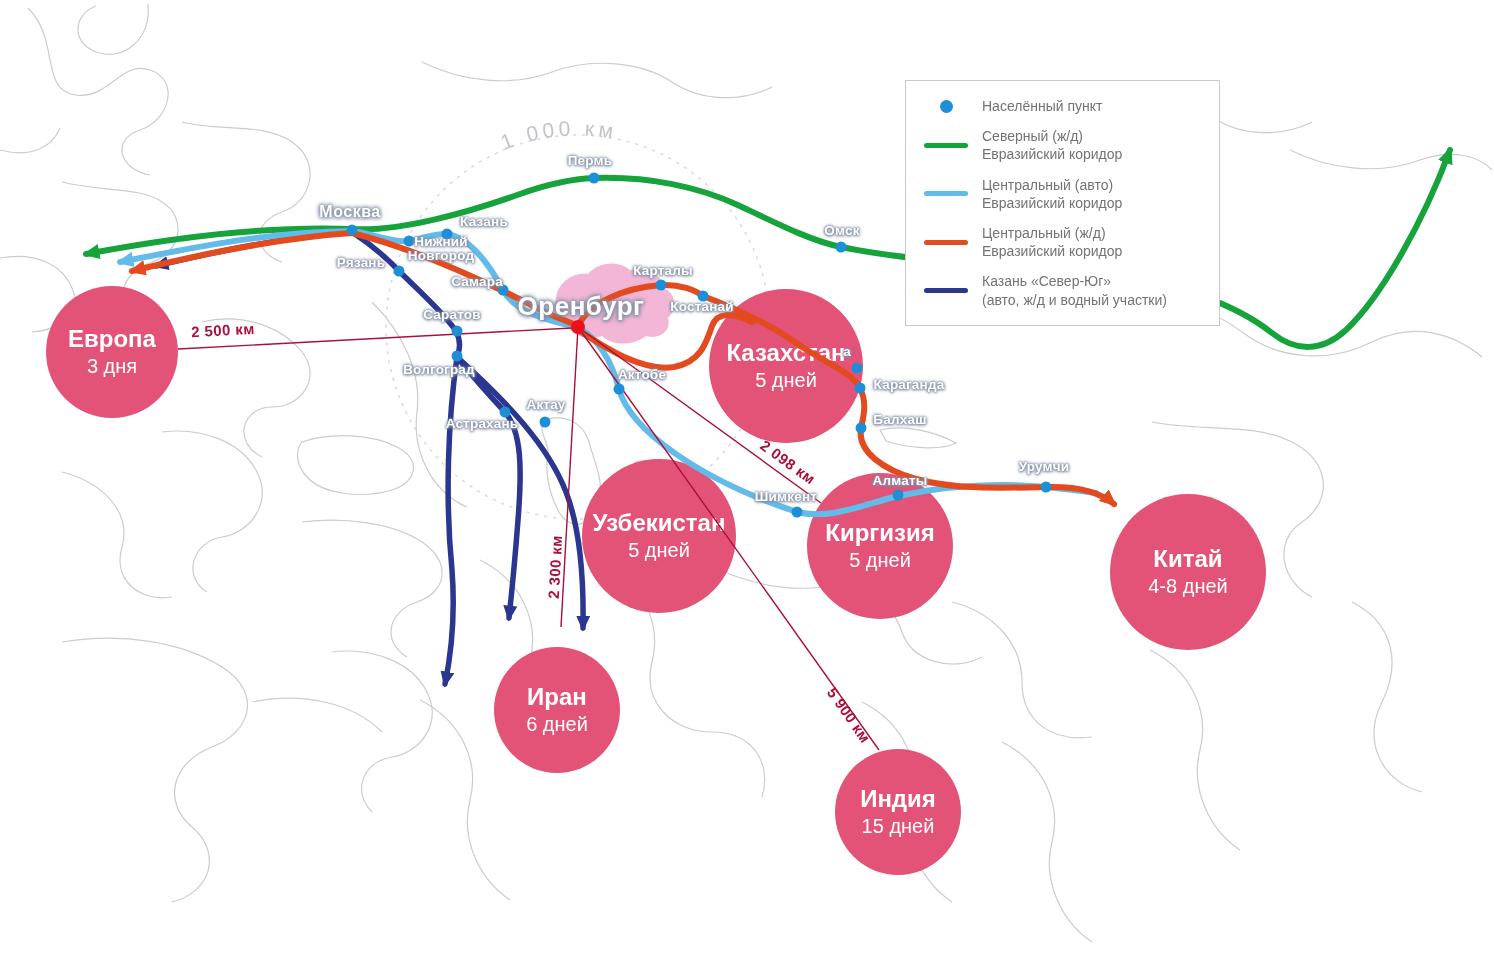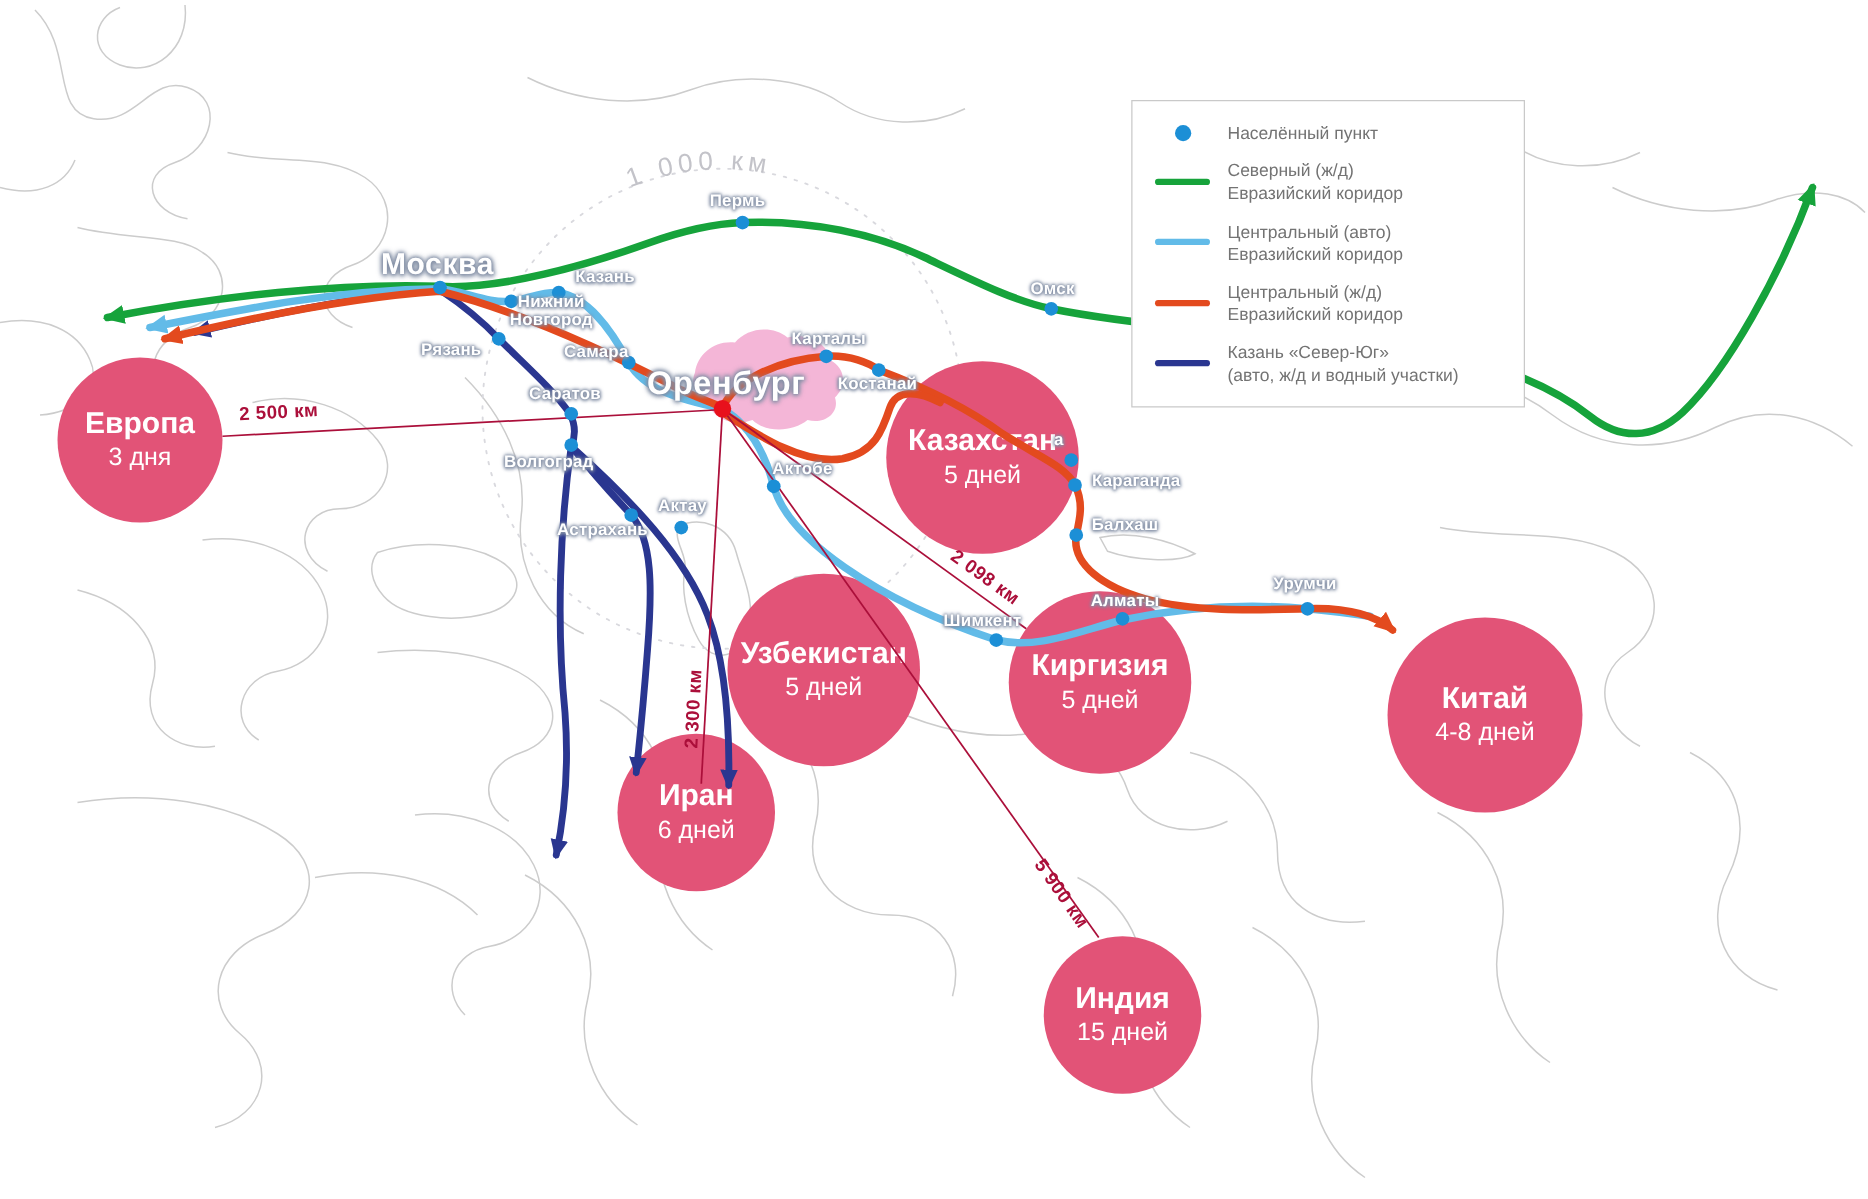--- a/index.html
+++ b/index.html
@@ -13,21 +13,21 @@
   .route{fill:none;stroke-linecap:round;stroke-linejoin:round}
   .w6{stroke-width:6}
   .w55{stroke-width:5.5}
 
   
   .city-dot{position:absolute;width:11px;height:11px;border-radius:50%;transform:translate(-50%,-50%)}
   .origin-dot{width:14px;height:14px}
   .city-label{position:absolute;transform:translate(-50%,-50%);color:#fff;font-weight:bold;
     font-size:13.5px;line-height:1.05;text-align:center;white-space:pre-line;letter-spacing:.2px;
     text-shadow:0 0 2px #8490a6,0 0 3px #8490a6,0 0 4px #8490a6,0 1px 3px #8490a6}
-  .city-label.big{font-size:24px;letter-spacing:.5px;
+  .city-label.big{font-size:16px;letter-spacing:.5px;
     text-shadow:0 0 3px #8490a6,0 0 4px #8490a6,0 0 6px #8490a6,0 1px 4px #8490a6}
   .city-label.origin-label{font-size:26px}
 
   
   .dest{position:absolute;border-radius:50%;transform:translate(-50%,-50%);
     display:flex;flex-direction:column;align-items:center;justify-content:center;
     color:#fff;text-align:center}
   .dest .t{font-weight:bold;font-size:24px;line-height:1.15}
   .dest .d{font-size:20px;line-height:1.3}
 
@@ -105,21 +105,21 @@
         <div class="d">5 дней</div>
       </div>
       <div class="dest" style="left: 659px; top: 536px; width: 154px; height: 154px; background: rgb(226, 83, 119);">
         <div class="t">Узбекистан</div>
         <div class="d">5 дней</div>
       </div>
       <div class="dest" style="left: 880px; top: 546px; width: 146px; height: 146px; background: rgb(226, 83, 119);">
         <div class="t">Киргизия</div>
         <div class="d">5 дней</div>
       </div>
-      <div class="dest" style="left: 557px; top: 650px; width: 126px; height: 126px; background: rgb(226, 83, 119);">
+      <div class="dest" style="left: 557px; top: 710px; width: 126px; height: 126px; background: rgb(226, 83, 119);">
         <div class="t">Иран</div>
         <div class="d">6 дней</div>
       </div>
       <div class="dest" style="left: 1188px; top: 572px; width: 156px; height: 156px; background: rgb(226, 83, 119);">
         <div class="t">Китай</div>
         <div class="d">4-8 дней</div>
       </div>
       <div class="dest" style="left: 898px; top: 812px; width: 126px; height: 126px; background: rgb(226, 83, 119);">
         <div class="t">Индия</div>
         <div class="d">15 дней</div>
@@ -181,21 +181,21 @@
       <div class="city-dot" style="left: 352px; top: 230px; background: rgb(28, 143, 214);"></div>
       <div class="city-label big" style="left: 350px; top: 212px;">Москва</div>
       <div class="city-dot" style="left: 594px; top: 178px; background: rgb(28, 143, 214);"></div>
       <div class="city-label" style="left: 590px; top: 161px;">Пермь</div>
       <div class="city-dot" style="left: 447px; top: 234px; background: rgb(28, 143, 214);"></div>
       <div class="city-label" style="left: 484px; top: 222px;">Казань</div>
       <div class="city-dot" style="left: 409px; top: 241px; background: rgb(28, 143, 214);"></div>
       <div class="city-label" style="left: 441px; top: 249px;">Нижний
 Новгород</div>
       <div class="city-dot" style="left: 399px; top: 271px; background: rgb(28, 143, 214);"></div>
-      <div class="city-label" style="left: 361px; top: 280px;">Рязань</div>
+      <div class="city-label" style="left: 361px; top: 263px;">Рязань</div>
       <div class="city-dot" style="left: 503px; top: 290px; background: rgb(28, 143, 214);"></div>
       <div class="city-label" style="left: 477px; top: 282px;">Самара</div>
       <div class="city-dot" style="left: 457px; top: 331px; background: rgb(28, 143, 214);"></div>
       <div class="city-label" style="left: 452px; top: 315px;">Саратов</div>
       <div class="city-dot" style="left: 457px; top: 356px; background: rgb(28, 143, 214);"></div>
       <div class="city-label" style="left: 439px; top: 370px;">Волгоград</div>
       <div class="city-dot" style="left: 505px; top: 412px; background: rgb(28, 143, 214);"></div>
       <div class="city-label" style="left: 482px; top: 424px;">Астрахань</div>
       <div class="city-dot" style="left: 545px; top: 422px; background: rgb(28, 143, 214);"></div>
       <div class="city-label" style="left: 546px; top: 405px;">Актау</div>

